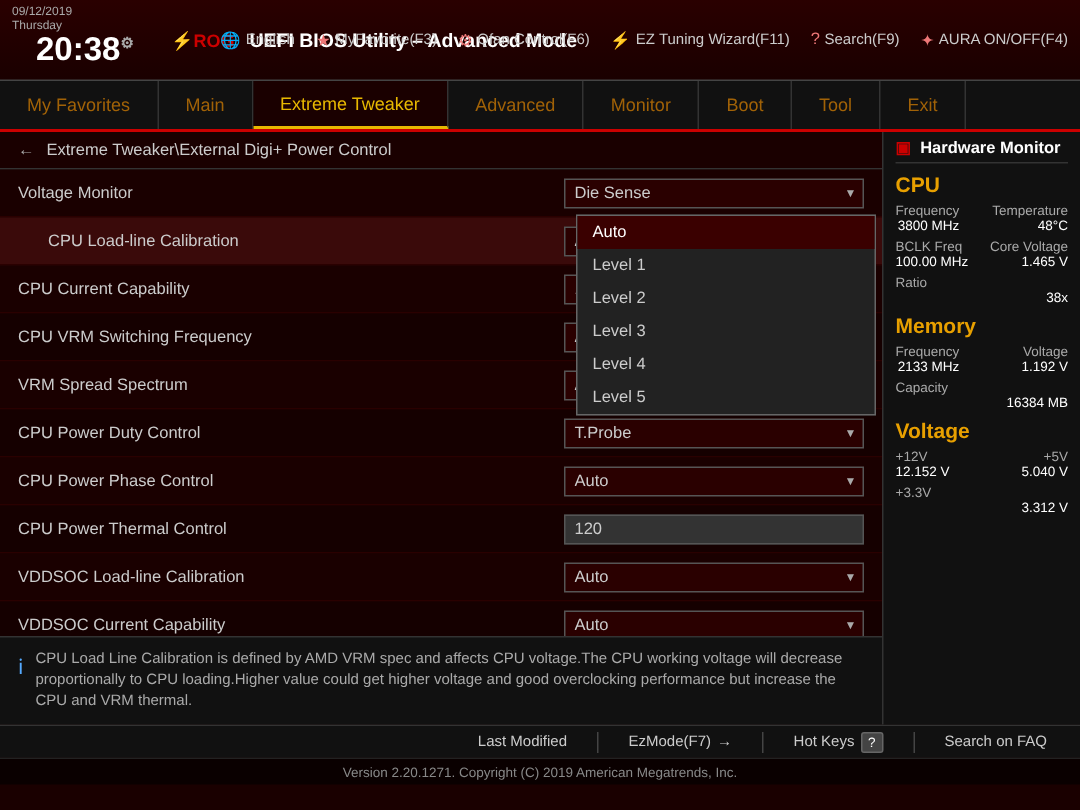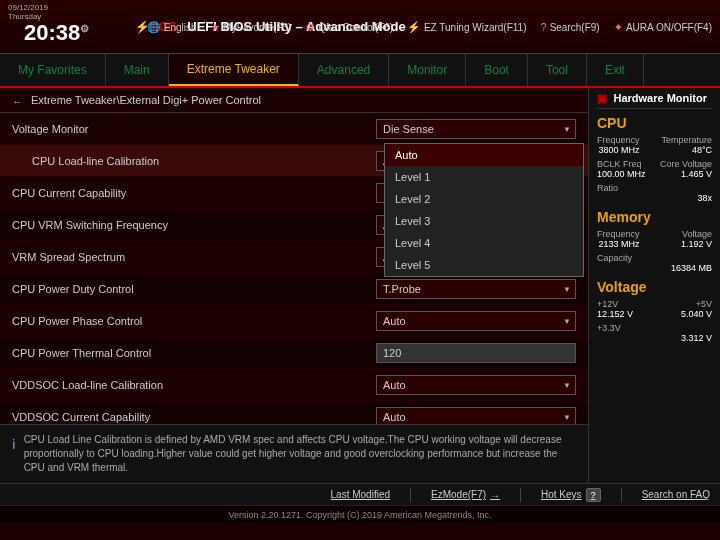--- a/index.html
+++ b/index.html
@@ -13,21 +13,21 @@
       position: relative;
     }
 
     
     .header {
       background: linear-gradient(180deg, #2a0000 0%, #1a0000 100%);
       border-bottom: 1px solid #444;
       height: 54px;
       display: flex;
       align-items: center;
-      padding: 0 25px;
+      padding: 0 4px;
       position: relative;
     }
     .header-icons {
       display: flex;
       align-items: center;
       gap: 14px;
       font-size: 10px;
       color: #ccc;
     }
     .header-icon-item {
@@ -47,21 +47,21 @@
       height: 34px;
       display: flex;
       align-items: stretch;
       border-bottom: 2px solid #c00;
     }
     .nav-item {
       padding: 0 18px;
       display: flex;
       align-items: center;
       font-size: 12px;
-      color: #15803d;
+      color: #a16207;
       cursor: pointer;
       border-right: 1px solid #333;
     }
     .nav-item.active {
       color: #e8b800;
       border-bottom: 2px solid #e8b800;
       background: #1a0000;
     }
 
     
@@ -227,26 +227,25 @@
       margin-bottom: 3px;
     }
 
     
     .footer {
       background: #111;
       height: 22px;
       display: flex;
       align-items: center;
       justify-content: flex-end;
-      padding: 0 10px;
+      padding: 0 22px;
       border-top: 1px solid #333;
       gap: 20px;
       font-size: 10px;
       color: #ccc;
-      text-decoration: underline;
     }
     .footer-item {
       display: flex;
       align-items: center;
       gap: 4px;
       cursor: pointer;
     }
     .footer-key {
       background: #444;
       border: 1px solid #666;

